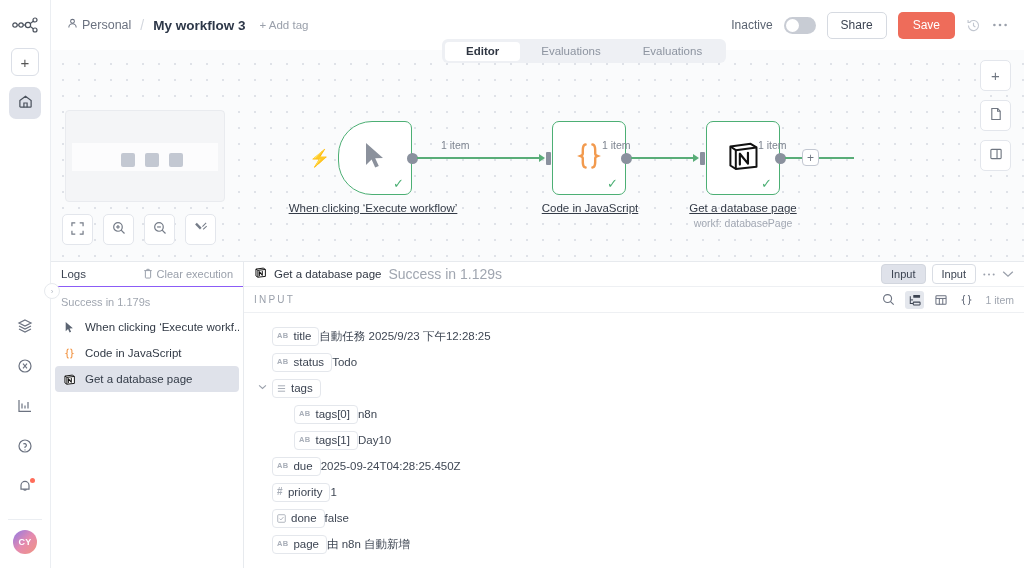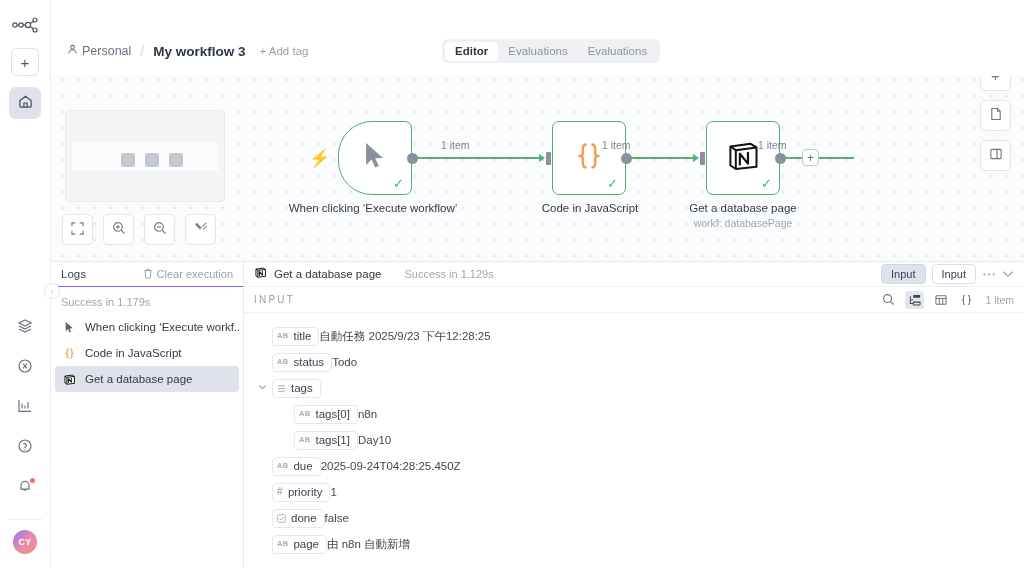--- a/index.html
+++ b/index.html
@@ -46,21 +46,20 @@
   .dot-badge {
     position: absolute; top: 5px; right: 5px; width: 5px; height: 5px;
     border-radius: 50%; background: #ff6d5a;
   }
 
   
   #header {
     position: absolute; left: 51px; top: 0; width: 973px; height: 50px;
     background: #fff; display: flex; align-items: center; padding: 0 16px;
     z-index: 20;
-    margin-top: 26px;
   }
   .bc { display: flex; align-items: center; font-size: 12.5px; }
   .bc-person { color: #6b7280; display: flex; align-items: center; gap: 4px; cursor: pointer; }
   .bc-sep { color: #d3d7de; margin: 0 9px; font-size: 14px; }
   .bc-title { color: #2d3748; font-weight: 600; font-size: 13.5px; cursor: pointer; }
   .bc-tag { color: #9aa0ab; font-size: 11.5px; margin-left: 14px; cursor: pointer; }
   .hdr-right { margin-left: auto; display: flex; align-items: center; gap: 11px; }
   .inactive-lbl { font-size: 12px; color: #5b6472; }
   .toggle {
     width: 32px; height: 17px; border-radius: 9px; background: #c8ccd4;
@@ -82,21 +81,21 @@
   }
   .hdr-ico { color: #b8bec8; cursor: pointer; display: flex; align-items: center; }
 
   
   #tabs {
     position: absolute; left: 442px; top: 39px; height: 24px;
     background: #eef0f4; border-radius: 6px; display: flex; align-items: center;
     padding: 3px; z-index: 25;
   }
   .tab {
-    height: 19px; padding: 0 10px; border-radius: 4px; font-size: 11.5px;
+    height: 19px; padding: 0 21px; border-radius: 4px; font-size: 11.5px;
     color: #8d94a0; display: flex; align-items: center; cursor: pointer;
   }
   .tab.active { background: #fff; color: #2f3642; font-weight: 600; }
 
   
   #canvas {
     position: absolute; left: 51px; top: 50px; width: 973px; height: 211px;
     background-color: #fafbfc;
     background-image: radial-gradient(#dfe2e8 1px, transparent 1px);
     background-size: 16px 16px; background-position: 4px 6px;
@@ -135,21 +134,21 @@
     border: 1.6px solid #4caf74; border-radius: 7px;
     display: flex; align-items: center; justify-content: center; cursor: pointer;
   }
   .node.trigger { border-radius: 34px 7px 7px 34px; }
   .node .check {
     position: absolute; right: 7px; bottom: 4px; color: #4caf74;
     font-size: 13px; line-height: 1;
   }
   .node-label {
     position: absolute; text-align: center; font-size: 11.5px; color: #343b47;
-    font-weight: 500; line-height: 15px; width: 180px;
+    font-weight: 500; line-height: 15px; width: 180px; text-decoration: underline;
   }
   .node-sublabel {
     position: absolute; text-align: center; font-size: 10.5px; color: #a2a8b3;
     width: 180px;
   }
   .conn-line { position: absolute; height: 1.6px; background: #59ad78; }
   .conn-dot {
     position: absolute; width: 11px; height: 11px; border-radius: 50%;
     background: #8a919e;
   }
@@ -192,21 +191,21 @@
   }
   .log-item.sel { background: #dfe2ea; }
   .log-ico { width: 14px; display: flex; align-items: center; justify-content: center; flex-shrink: 0; }
 
   #data { flex: 1; display: flex; flex-direction: column; }
   .data-head {
     height: 25px; display: flex; align-items: center; padding: 0 10px;
     border-bottom: 1px solid #eef0f3; gap: 7px;
   }
   .dh-title { font-size: 11.5px; color: #2f3642; font-weight: 500; }
-  .dh-status { font-size: 11px; color: #a0a6b0; margin-left: 16px; }
+  .dh-status { font-size: 14px; color: #a0a6b0; }
   .dh-right { margin-left: auto; display: flex; align-items: center; gap: 6px; }
   .seg {
     height: 20px; padding: 0 9px; border: 1px solid #d9dde4; border-radius: 4px;
     font-size: 11px; color: #3c4452; display: flex; align-items: center; cursor: pointer;
   }
   .seg.on { background: #dfe2ea; border-color: #d2d6de; }
   .subbar {
     height: 26px; display: flex; align-items: center; padding: 0 10px;
     border-bottom: 1px solid #eef0f3;
   }
@@ -333,20 +332,42 @@
               <path d="M2 10.4 A4 4 0 0 1 10 10.4"></path>
           </svg>
         </span>
         <span>Personal</span>
       </span>
       <span class="bc-sep">/</span>
       <span class="bc-title">My workflow 3</span>
       <span class="bc-tag">+ Add tag</span>
     </div>
 
+    <div class="hdr-right">
+      <span class="inactive-lbl">Inactive</span>
+      <div class="toggle">
+          <i></i>
+        </div>
+      <button class="btn-share">Share</button>
+      <button class="btn-save">Save</button>
+      <span class="hdr-ico">
+        <svg width="15" height="15" viewBox="0 0 16 16" fill="none" stroke="#c2c7d0" stroke-width="1.2">
+          <path d="M2.6 8 A5.4 5.4 0 1 0 4.4 4"></path>
+            <path d="M2.2 2 V4.6 H4.8"></path>
+          <path d="M8 5 V8.2 L10 9.6"></path>
+        </svg>
+      </span>
+      <span class="hdr-ico">
+        <svg width="16" height="6" viewBox="0 0 16 6" fill="#9aa0ab">
+          <circle cx="2.4" cy="3" r="1.3"></circle>
+            <circle cx="8" cy="3" r="1.3"></circle>
+            <circle cx="13.6" cy="3" r="1.3"></circle>
+        </svg>
+      </span>
+    </div>
   </div>
 
   <div id="tabs">
     <div class="tab active">Editor</div>
     <div class="tab">Evaluations</div>
     <div class="tab">Evaluations</div>
   </div>
 
   <div id="canvas">
 

